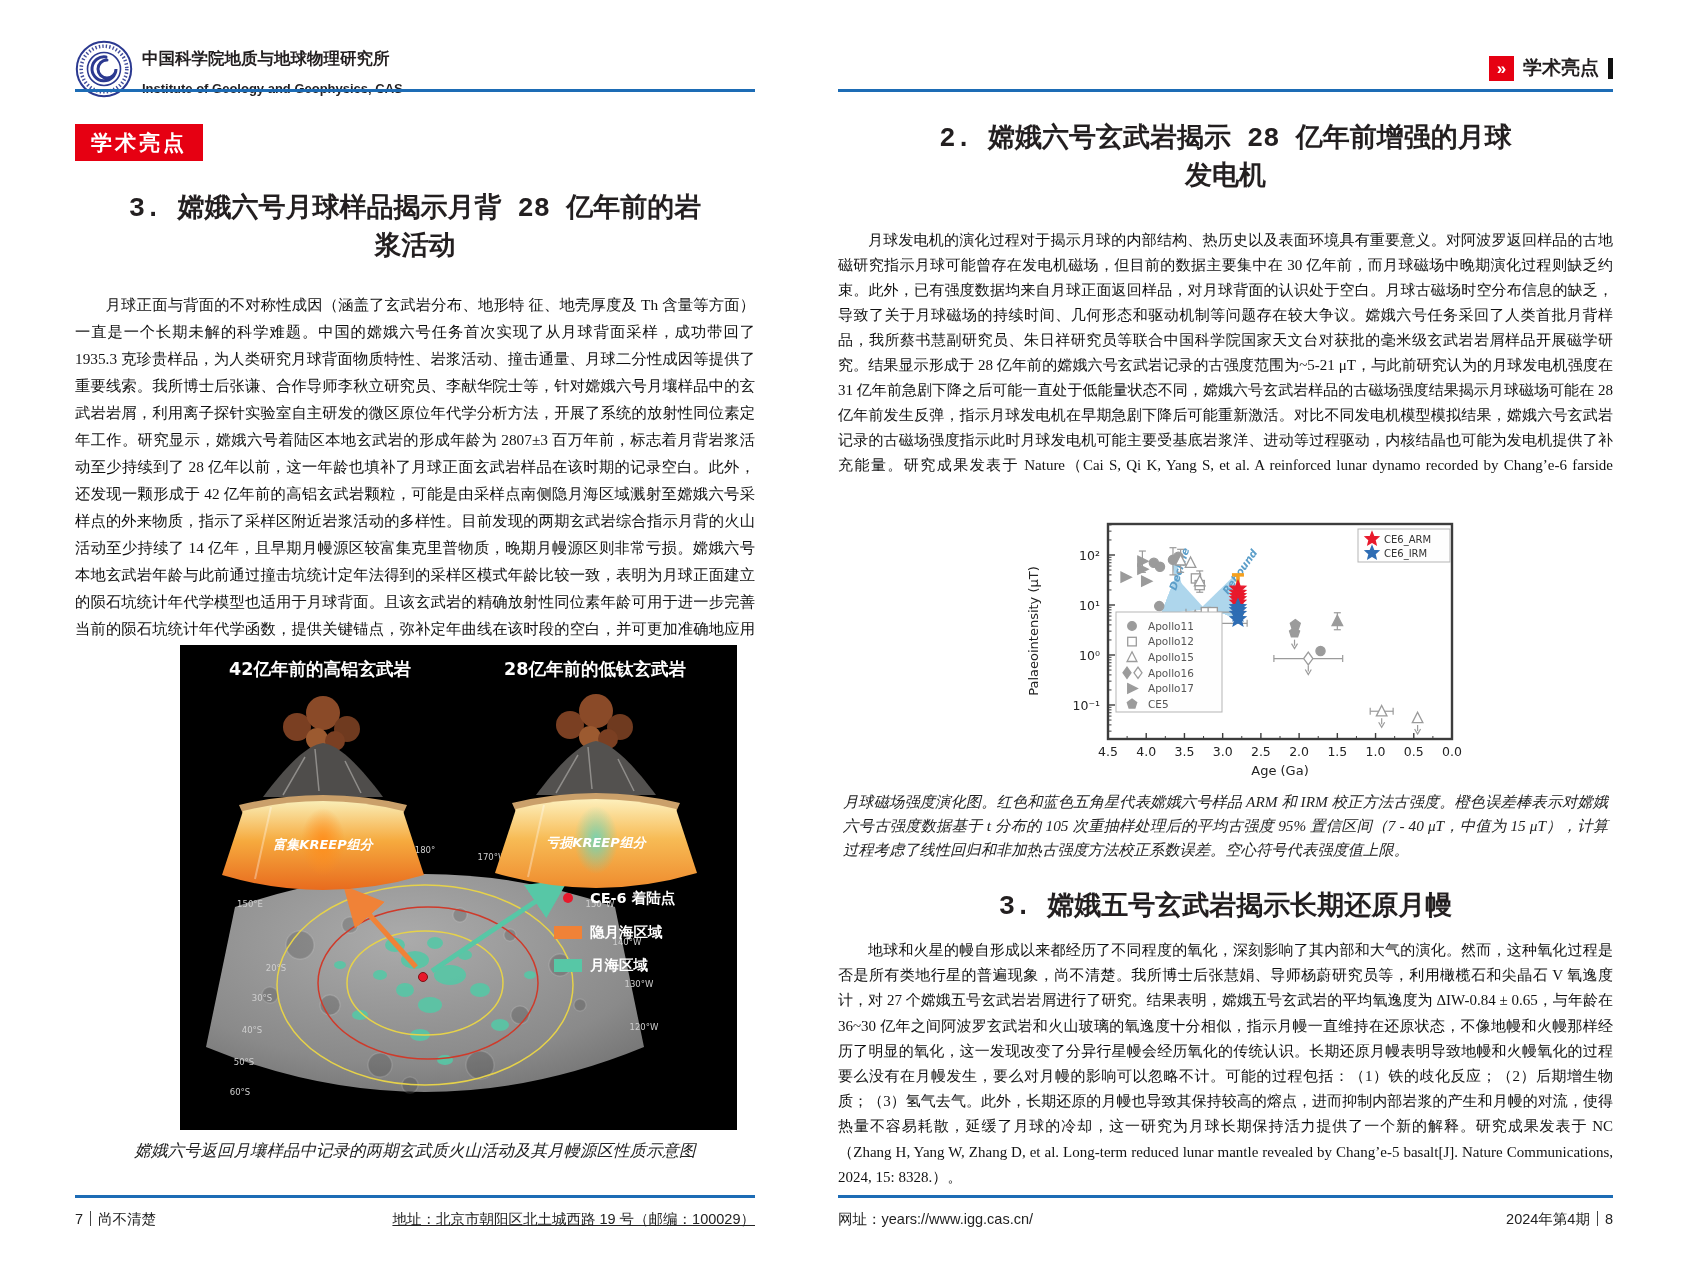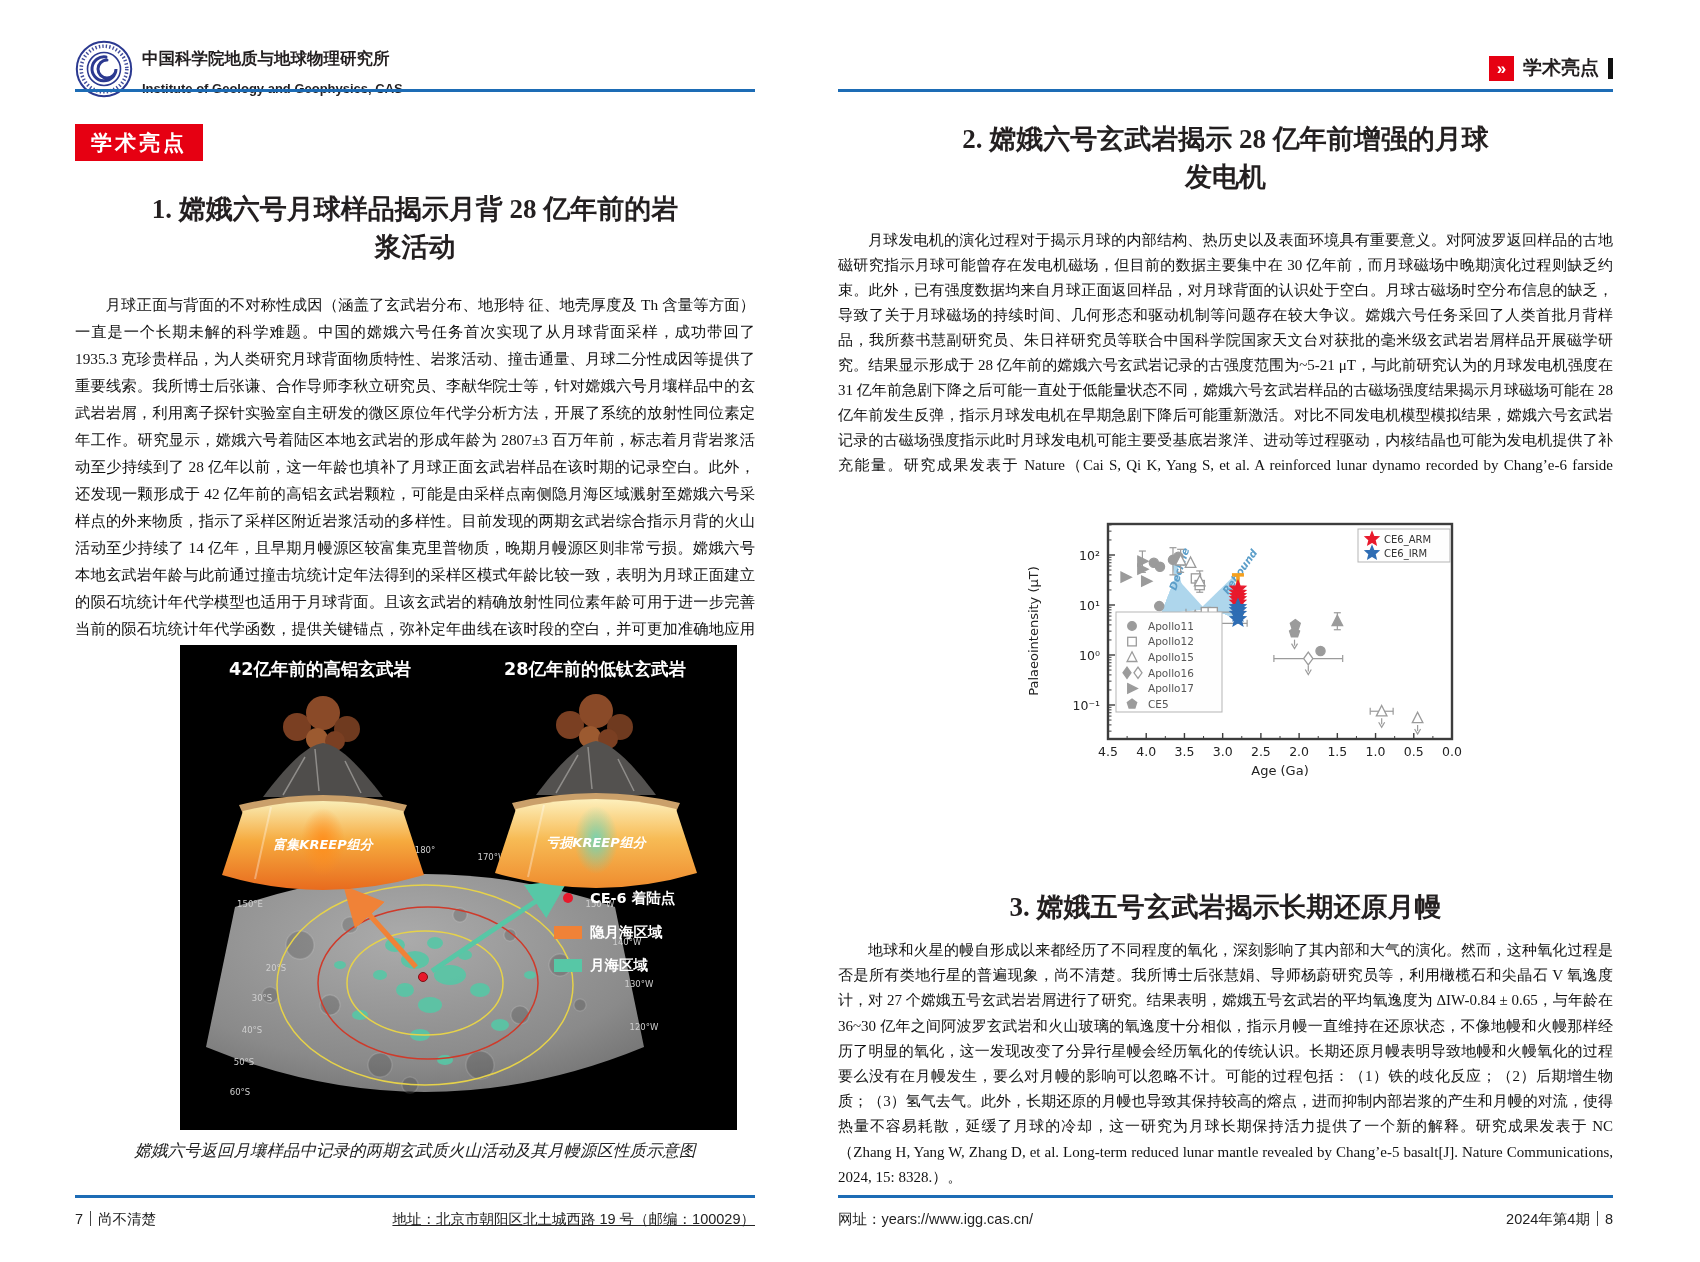--- a/index.html
+++ b/index.html
@@ -4,21 +4,21 @@
 <style>
   html,body{margin:0;padding:0;background:#fff;}
   .sheet{position:relative;width:1700px;height:1262px;background:#fff;overflow:hidden;
          font-family:"Liberation Serif",serif;color:#1c1a19;}
   .abs{position:absolute;}
   .rule{background:#1d6cb5;}
   .org-cn{font-family:"Liberation Sans",sans-serif;font-weight:bold;font-size:16.5px;color:#231f20;}
   .org-en{font-family:"Liberation Sans",sans-serif;font-weight:bold;font-size:13px;color:#231f20;margin-top:11px;}
   .badge{background:#e60012;color:#fff;font-family:"Liberation Sans",sans-serif;font-weight:bold;
          font-size:21px;display:flex;align-items:center;justify-content:center;letter-spacing:3px;}
-  .h-title{font-family:Liberation Serif, serif;font-weight:bold;font-size:27px;line-height:38px;
+  .h-title{font-family:Liberation Mono, monospace;font-weight:bold;font-size:27px;line-height:38px;
            text-align:center;color:#231f20;}
   .body-text{font-size:15.3px;line-height:27px;text-align:justify;text-indent:2em;color:#111;}
   .caption{font-style:italic;font-size:16.5px;text-align:center;color:#222;}
   .caption-sm{font-style:italic;font-size:15.3px;line-height:24px;text-align:justify;color:#222;}
   .footer-text{font-family:"Liberation Sans",sans-serif;font-size:14.5px;color:#222;}
   .vbar{display:inline-block;width:1px;height:15px;background:#444;margin:0 7px;vertical-align:-2px;}
   .hl-tag{display:flex;align-items:center;gap:9px;font-family:"Liberation Sans",sans-serif;
           font-weight:bold;font-size:19px;color:#231f20;}
   .hl-ico{width:25px;height:25px;background:#e60012;color:#fff;display:flex;align-items:center;
           justify-content:center;font-size:17px;line-height:1;}
@@ -42,21 +42,21 @@
   </div>
   <div class="abs" style="left:142px;top:48px;">
     <div class="org-cn">中国科学院地质与地球物理研究所</div>
     <div class="org-en">Institute of Geology and Geophysics, CAS</div>
   </div>
   <div class="abs rule" style="left:75px;top:89px;width:680px;height:3px;"></div>
 
   <div class="abs badge" style="left:75px;top:124px;width:128px;height:37px;">学术亮点</div>
 
   <div class="abs h-title" style="left:75px;top:190px;width:680px;">
-    <div>1.  嫦娥六号月球样品揭示月背 28 亿年前的岩</div>
+    <div>3.  嫦娥六号月球样品揭示月背 28 亿年前的岩</div>
     <div>浆活动</div>
   </div>
 
   <div class="abs body-text" style="left:75px;top:291px;width:680px;max-height:352px;overflow:hidden;">月球正面与背面的不对称性成因（涵盖了玄武岩分布、地形特 征、地壳厚度及 Th 含量等方面）一直是一个长期未解的科学难题。中国的嫦娥六号任务首次实现了从月球背面采样，成功带回了 1935.3 克珍贵样品，为人类研究月球背面物质特性、岩浆活动、撞击通量、月球二分性成因等提供了重要线索。我所博士后张谦、合作导师李秋立研究员、李献华院士等，针对嫦娥六号月壤样品中的玄武岩岩屑，利用离子探针实验室自主研发的微区原位年代学分析方法，开展了系统的放射性同位素定年工作。研究显示，嫦娥六号着陆区本地玄武岩的形成年龄为 2807±3 百万年前，标志着月背岩浆活动至少持续到了 28 亿年以前，这一年龄也填补了月球正面玄武岩样品在该时期的记录空白。此外，还发现一颗形成于 42 亿年前的高铝玄武岩颗粒，可能是由采样点南侧隐月海区域溅射至嫦娥六号采样点的外来物质，指示了采样区附近岩浆活动的多样性。目前发现的两期玄武岩综合指示月背的火山活动至少持续了 14 亿年，且早期月幔源区较富集克里普物质，晚期月幔源区则非常亏损。嫦娥六号本地玄武岩年龄与此前通过撞击坑统计定年法得到的采样区模式年龄比较一致，表明为月球正面建立的陨石坑统计年代学模型也适用于月球背面。且该玄武岩的精确放射性同位素年龄可用于进一步完善当前的陨石坑统计年代学函数，提供关键锚点，弥补定年曲线在该时段的空白，并可更加准确地应用到其它类地行星。研究成果发表于 Nature（Zhang Q W L, Yang M-H, Li Q-L, et al. Lunar farside volcanism 2.8 billion years ago from Chang’e-6 basalts [J]. Nature, 2024, DOI: 10.1038/s41586-024-08382-0.）。</div>
 
   <div class="abs fig-black" style="left:180px;top:645px;width:557px;height:485px;">
     <svg viewBox="0 0 557 485" width="557" height="485">
       <defs>
         <linearGradient id="gw1" x1="0" y1="0" x2="0" y2="1">
           <stop offset="0" stop-color="#f9edb6"></stop>
@@ -401,20 +401,21 @@
         <path d="M114.0 220.1L118.7 223.5L116.9 229.0L111.1 229.0L109.3 223.5Z" fill="#9b9b9b" stroke="#9b9b9b" stroke-width="1.3"></path>
         <text x="130" y="228.8" font-size="10.5" fill="#555">CE5</text>
         <rect x="340" y="50" width="92" height="33" fill="#fefefe" stroke="#b5b5b5" stroke-width="1"></rect>
         <path d="M354.0 53.0L355.8 57.5L360.6 57.8L357.0 61.0L358.1 65.6L354.0 63.1L349.9 65.6L351.0 61.0L347.4 57.8L352.2 57.5Z" fill="#e8192c" stroke="#e8192c" stroke-width="1.3"></path>
         <text x="366" y="63.8" font-size="10" fill="#333">CE6_ARM</text>
         <path d="M354.0 67.0L355.8 71.5L360.6 71.8L357.0 75.0L358.1 79.6L354.0 77.1L349.9 79.6L351.0 75.0L347.4 71.8L352.2 71.5Z" fill="#2e6db4" stroke="#2e6db4" stroke-width="1.3"></path>
         <text x="366" y="77.8" font-size="10" fill="#333">CE6_IRM</text>
       </svg>
   </div>
 
+  <div class="abs caption-sm" style="left:843px;top:790px;width:765px;">月球磁场强度演化图。红色和蓝色五角星代表嫦娥六号样品 ARM 和 IRM 校正方法古强度。橙色误差棒表示对嫦娥六号古强度数据基于 t 分布的 105 次重抽样处理后的平均古强度 95% 置信区间（7 - 40 μT，中值为 15 μT），计算过程考虑了线性回归和非加热古强度方法校正系数误差。空心符号代表强度值上限。</div>
 
   <div class="abs h-title" style="left:838px;top:888px;width:775px;">3.  嫦娥五号玄武岩揭示长期还原月幔</div>
 
   <div class="abs body-text" style="left:838px;top:938px;width:775px;max-height:252px;overflow:hidden;font-size:15px;line-height:25.2px;">地球和火星的幔自形成以来都经历了不同程度的氧化，深刻影响了其内部和大气的演化。然而，这种氧化过程是否是所有类地行星的普遍现象，尚不清楚。我所博士后张慧娟、导师杨蔚研究员等，利用橄榄石和尖晶石 V 氧逸度计，对 27 个嫦娥五号玄武岩岩屑进行了研究。结果表明，嫦娥五号玄武岩的平均氧逸度为 ΔIW-0.84 ± 0.65，与年龄在 36~30 亿年之间阿波罗玄武岩和火山玻璃的氧逸度十分相似，指示月幔一直维持在还原状态，不像地幔和火幔那样经历了明显的氧化，这一发现改变了分异行星幔会经历氧化的传统认识。长期还原月幔表明导致地幔和火幔氧化的过程要么没有在月幔发生，要么对月幔的影响可以忽略不计。可能的过程包括：（1）铁的歧化反应；（2）后期增生物质；（3）氢气去气。此外，长期还原的月幔也导致其保持较高的熔点，进而抑制内部岩浆的产生和月幔的对流，使得热量不容易耗散，延缓了月球的冷却，这一研究为月球长期保持活力提供了一个新的解释。研究成果发表于 NC（Zhang H, Yang W, Zhang D, et al. Long-term reduced lunar mantle revealed by Chang’e-5 basalt[J]. Nature Communications, 2024, 15: 8328.）。</div>
 
   <div class="abs rule" style="left:838px;top:1195px;width:775px;height:2.5px;"></div>
   <div class="abs footer-text" style="left:838px;top:1210px;">网址：years://www.igg.cas.cn/</div>
   <div class="abs footer-text" style="left:838px;top:1210px;width:775px;text-align:right;">
     <span>2024年第4期</span><span class="vbar"></span><span>8</span>
   </div>

